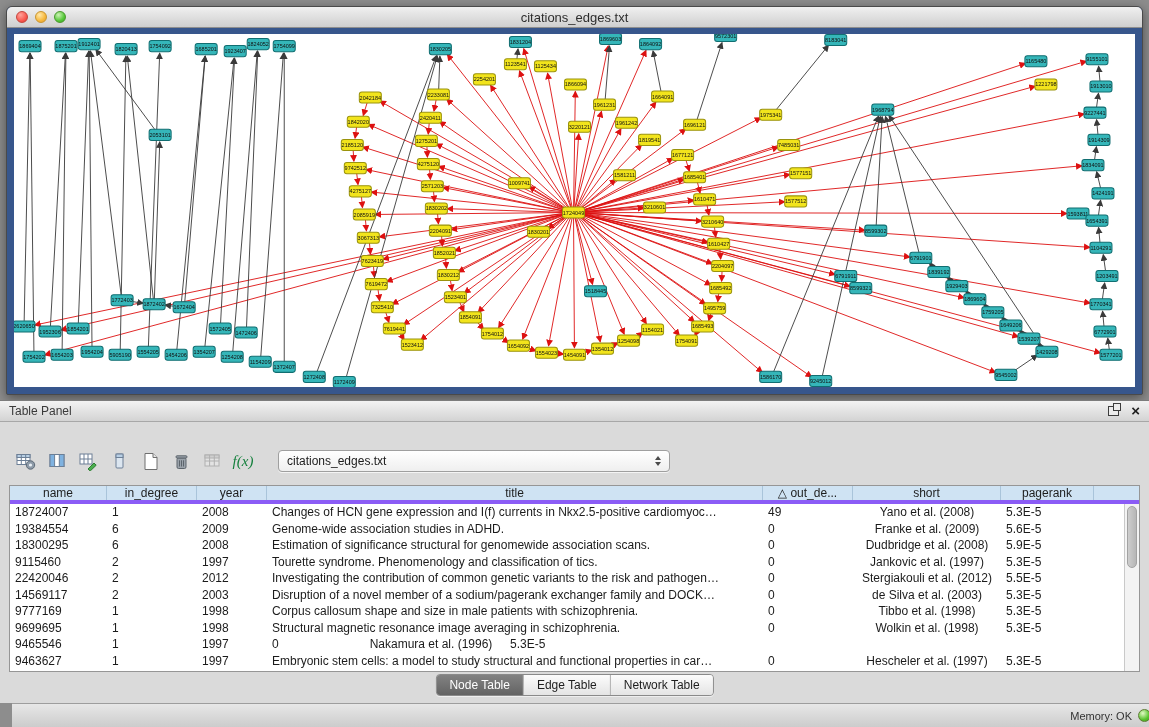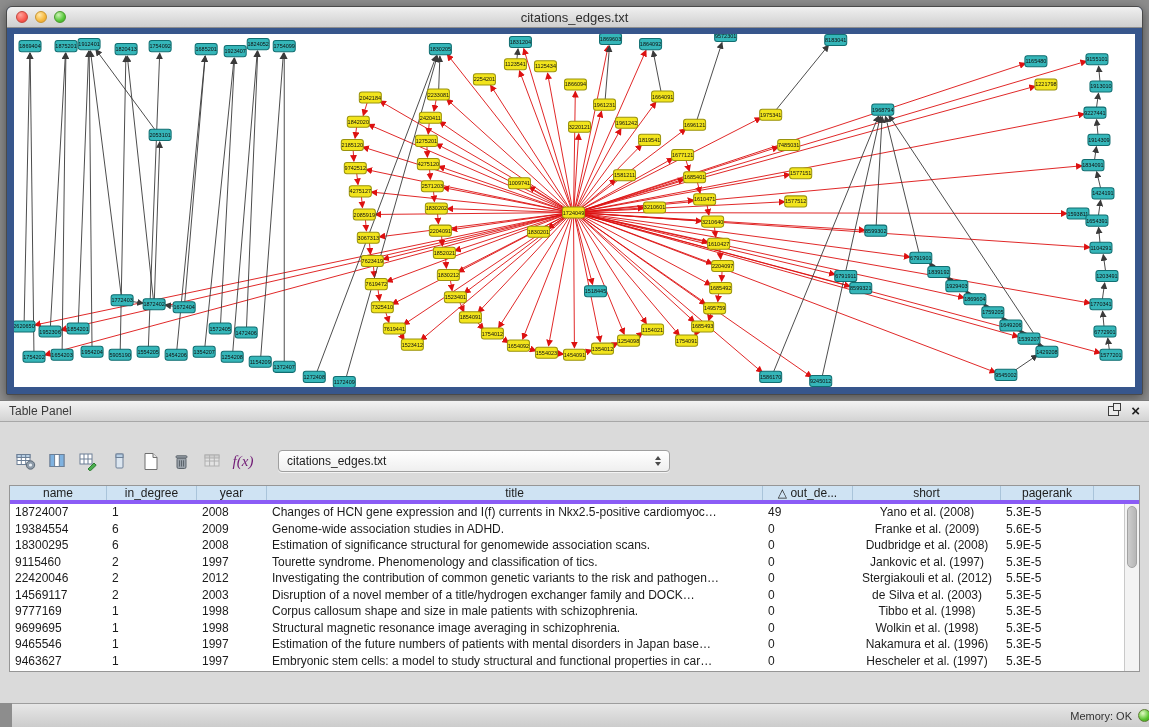--- a/index.html
+++ b/index.html
@@ -29,21 +29,21 @@
     display:flex; align-items:center; padding:0 9px; }
   .panel-title { font-size:12px; color:#3a3a3a; }
   .panel-header-icons { margin-left:auto; display:flex; gap:12px; align-items:center; }
   .float-icon { width:11px; height:10px; border:1px solid #3c3c3c; background:#ececec; position:relative; }
   .float-icon::after { content:""; position:absolute; right:-3px; top:-4px; width:6px; height:6px;
     border:1px solid #3c3c3c; background:#ececec; }
   .close-x { font-size:15px; font-weight:bold; color:#1e1e1e; line-height:14px; }
 
   .toolbar { position:absolute; top:48px; left:14px; height:24px; display:flex; align-items:center; gap:7px; }
   .tool-btn { width:24px; height:23px; display:flex; align-items:center; justify-content:center; }
-  .fx { font-family:"Liberation Serif", serif; font-style:italic; font-size:15px; color:#701a75;text-align:center; }
+  .fx { font-family:"Liberation Serif", serif; font-style:italic; font-size:15px; color:#15803d;text-align:center; }
   .net-select { margin-left:16px; width:392px; height:22px; background:linear-gradient(#ffffff,#efefef);
     border:1px solid #9f9f9f; border-radius:4px; display:flex; align-items:center; padding:0 8px;
     font-size:12px; color:#1c1c1c; box-shadow:0 1px 0 rgba(255,255,255,.7); }
   .combo-arrows { margin-left:auto; display:flex; flex-direction:column; gap:2px; align-items:center; }
   .tri-up { width:0; height:0; border-left:3.5px solid transparent; border-right:3.5px solid transparent; border-bottom:4.5px solid #4a4a4a; }
   .tri-down { width:0; height:0; border-left:3.5px solid transparent; border-right:3.5px solid transparent; border-top:4.5px solid #4a4a4a; }
 
   .table-wrap { position:absolute; top:84px; left:9px; right:9px; height:187px;
     background:#ffffff; border:1px solid #969696; }
   .t-head { display:flex; height:18px; background:var(--header-blue,#cfe3f3); border-bottom:4px solid #8b5cf6; }
@@ -921,21 +921,21 @@
             <div class="td" style="width: 70px;">2012</div>
             <div class="td" style="width: 496px;">Investigating the contribution of common genetic variants to the risk and pathogen…</div>
             <div class="td" style="width: 90px;">0</div>
             <div class="td center" style="width: 148px;">Stergiakouli et al. (2012)</div>
             <div class="td" style="width: 93px;">5.5E-5</div>
           </div>
           <div class="tr">
             <div class="td" style="width: 97px;">14569117</div>
             <div class="td" style="width: 90px;">2</div>
             <div class="td" style="width: 70px;">2003</div>
-            <div class="td" style="width: 496px;">Disruption of a novel member of a title/hydrogen exchanger family and DOCK…</div>
+            <div class="td" style="width: 496px;">Disruption of a novel member of a sodium/pagerank exchanger family and DOCK…</div>
             <div class="td" style="width: 90px;">0</div>
             <div class="td center" style="width: 148px;">de Silva et al. (2003)</div>
             <div class="td" style="width: 93px;">5.3E-5</div>
           </div>
           <div class="tr">
             <div class="td" style="width: 97px;">9777169</div>
             <div class="td" style="width: 90px;">1</div>
             <div class="td" style="width: 70px;">1998</div>
             <div class="td" style="width: 496px;">Corpus callosum shape and size in male patients with schizophrenia.</div>
             <div class="td" style="width: 90px;">0</div>
@@ -948,40 +948,44 @@
             <div class="td" style="width: 70px;">1998</div>
             <div class="td" style="width: 496px;">Structural magnetic resonance image averaging in schizophrenia.</div>
             <div class="td" style="width: 90px;">0</div>
             <div class="td center" style="width: 148px;">Wolkin et al. (1998)</div>
             <div class="td" style="width: 93px;">5.3E-5</div>
           </div>
           <div class="tr">
             <div class="td" style="width: 97px;">9465546</div>
             <div class="td" style="width: 90px;">1</div>
             <div class="td" style="width: 70px;">1997</div>
-            <div class="td" style="width: 496px;">Estimation of the future numbers of patients with mental disorders in Japan base…</div>
             <div class="td" style="width: 90px;">0</div>
             <div class="td center" style="width: 148px;">Nakamura et al. (1996)</div>
             <div class="td" style="width: 93px;">5.3E-5</div>
           </div>
           <div class="tr">
             <div class="td" style="width: 97px;">9463627</div>
             <div class="td" style="width: 90px;">1</div>
             <div class="td" style="width: 70px;">1997</div>
             <div class="td" style="width: 496px;">Embryonic stem cells: a model to study structural and functional properties in car…</div>
             <div class="td" style="width: 90px;">0</div>
             <div class="td center" style="width: 148px;">Hescheler et al. (1997)</div>
             <div class="td" style="width: 93px;">5.3E-5</div>
           </div>
         </div>
       <div class="v-scroll">
         <div class="v-thumb"></div>
       </div>
     </div>
 
+    <div class="tabs">
+      <div class="tab selected">Node Table</div>
+      <div class="tab">Edge Table</div>
+      <div class="tab">Network Table</div>
+    </div>
   </div>
 
   <div class="statusbar">
     <span class="memory-label">Memory: OK</span>
     <span class="memory-dot"></span>
   </div>
 
 </div>
 
 </body></html>

